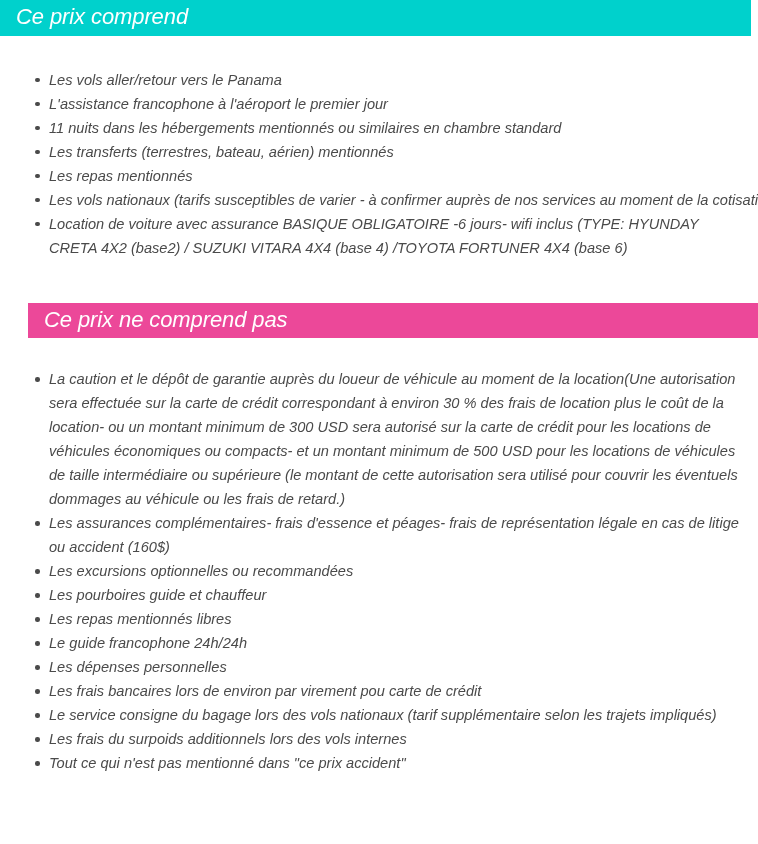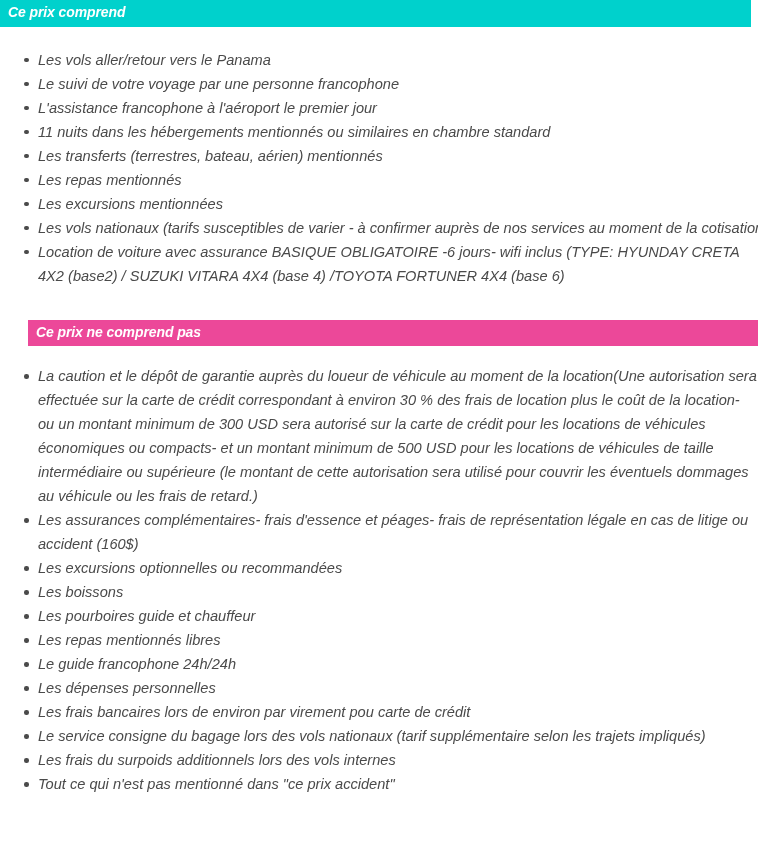--- a/index.html
+++ b/index.html
@@ -17,32 +17,32 @@
   .page {
     position: relative;
     width: 758px;
     height: 844px;
     overflow: hidden;
   }
   .section-header {
     background: #00d1cc;
     width: 751px;
     box-sizing: border-box;
-    padding: 5px 0 6px 8px;
+    padding: 5px 0 6px 16px;
     color: #ffffff;
-    font-size: 14px;
-    font-weight: bold;
+    font-size: 22px;
+    font-weight: normal;
     font-style: italic;
     letter-spacing: -0.1px;
     line-height: 1.12;
     white-space: nowrap;
   }
   .section-body {
     padding: 0;
-    margin: 0;
+    margin: 11px;
   }
   ul.bullet-list {
     list-style: none;
     margin: 0;
     padding: 0;
   }
   ul.bullet-list > li {
     position: relative;
     padding-left: 38px;
     margin: 0;
@@ -73,43 +73,40 @@
 <body style="background: rgb(255, 255, 255); color: rgb(74, 74, 74);">
 
 <div class="page">
 
   <div>
     <div class="section-header" style="background: rgb(0, 209, 204); color: rgb(255, 255, 255);">Ce prix comprend</div>
     <div class="spacer-top-list-1"></div>
     <div class="section-body">
       <ul class="bullet-list">
         <li>Les vols aller/retour vers le Panama</li>
-        <li>Le suivi de votre voyage par une personne francophone</li>
         <li>L'assistance francophone à l'aéroport le premier jour</li>
         <li>11 nuits dans les hébergements mentionnés ou similaires en chambre standard</li>
         <li>Les transferts (terrestres, bateau, aérien) mentionnés</li>
         <li>Les repas mentionnés</li>
-        <li>Les excursions mentionnées</li>
         <li>Les vols nationaux (tarifs susceptibles de varier - à confirmer auprès de nos services au moment de la cotisation)</li>
         <li class="wrap">Location de voiture avec assurance BASIQUE OBLIGATOIRE -6 jours- wifi inclus (TYPE: HYUNDAY CRETA 4X2 (base2) / SUZUKI VITARA 4X4 (base 4) /TOYOTA FORTUNER 4X4 (base 6)</li>
       </ul>
     </div>
   </div>
 
   <div class="spacer-gap-sections"></div>
 
   <div>
     <div class="section-header" style="background: #ec4899; color: rgb(255, 255, 255); margin-left: 28px;">Ce prix ne comprend pas</div>
     <div class="spacer-after-header"></div>
     <div class="section-body">
       <ul class="bullet-list">
         <li class="wrap">La caution et le dépôt de garantie auprès du loueur de véhicule au moment de la location(Une autorisation sera effectuée sur la carte de crédit correspondant à environ 30 % des frais de location plus le coût de la location- ou un montant minimum de 300 USD sera autorisé sur la carte de crédit pour les locations de véhicules économiques ou compacts- et un montant minimum de 500 USD pour les locations de véhicules de taille intermédiaire ou supérieure (le montant de cette autorisation sera utilisé pour couvrir les éventuels dommages au véhicule ou les frais de retard.)</li>
         <li class="wrap">Les assurances complémentaires- frais d'essence et péages- frais de représentation légale en cas de litige ou accident (160$)</li>
         <li>Les excursions optionnelles ou recommandées</li>
-        <li>Les boissons</li>
         <li>Les pourboires guide et chauffeur</li>
         <li>Les repas mentionnés libres</li>
         <li>Le guide francophone 24h/24h</li>
         <li>Les dépenses personnelles</li>
         <li>Les frais bancaires lors de environ par virement pou carte de crédit</li>
         <li>Le service consigne du bagage lors des vols nationaux (tarif supplémentaire selon les trajets impliqués)</li>
         <li>Les frais du surpoids additionnels lors des vols internes</li>
         <li>Tout ce qui n'est pas mentionné dans "ce prix accident"</li>
       </ul>
     </div>

